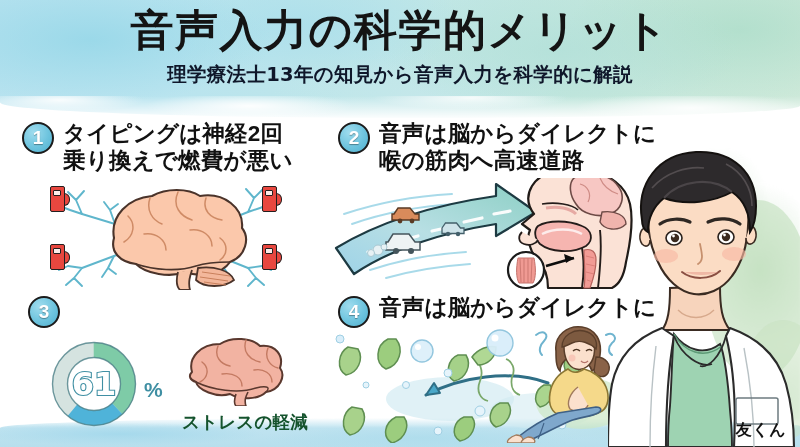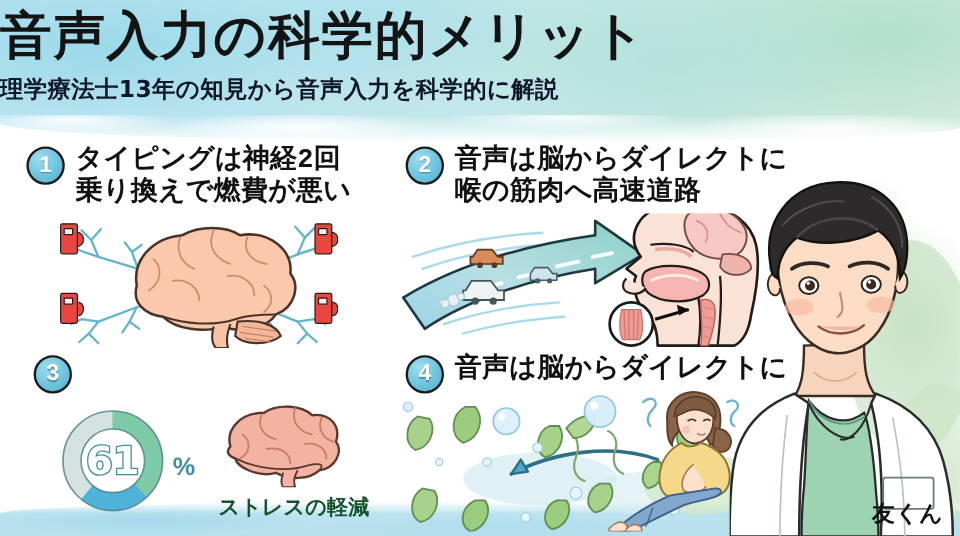--- a/index.html
+++ b/index.html
@@ -59,21 +59,21 @@
     right: 0; top: 150px; width: 200px; height: 270px;
     background:
       radial-gradient(ellipse 90px 120px at 160px 120px, rgba(176,214,176,.55), rgba(176,214,176,0) 72%),
       radial-gradient(ellipse 70px 90px at 120px 60px, rgba(190,222,190,.45), rgba(190,222,190,0) 72%),
       radial-gradient(ellipse 80px 80px at 180px 250px, rgba(186,218,186,.40), rgba(186,218,186,0) 72%);
     filter: blur(1px);
   }
 
   
   #title-block {
-    position: absolute; left: 0; top: 8px; width: 800px; 
+    position: absolute; left: 0; top: 8px; width: 800px; text-align: center;
     z-index: 6;
   }
   #main-title {
     font-size: 43px;
     font-weight: 900;
     letter-spacing: 1.5px;
     color: #141414;
     line-height: 1.05;
     font-family: "DejaVu Sans", "Liberation Sans", sans-serif;
   }
@@ -107,21 +107,21 @@
     box-sizing: border-box;
     text-shadow: 0 1px 1px rgba(0,0,0,.35);
     margin-top: 2px;
   }
   .quad-text {
     font-size: 22.5px;
     font-weight: 900;
     line-height: 1.22;
     color: #111111;
     letter-spacing: .2px;
-    font-family: Liberation Mono, monospace;
+    font-family: Liberation Sans, sans-serif;
     white-space: pre-line;
   }
   #head-1 { left: 22px; top: 120px; }
   #head-2 { left: 338px; top: 120px; }
   #head-3 { left: 28px; top: 294px; }
   #head-4 { left: 338px; top: 294px; }
 
   
   .illus { position: absolute; }
 
@@ -180,21 +180,21 @@
   }
 
   
   #illus-4 { left: 330px; top: 325px; width: 330px; height: 118px; }
 
   
   #doctor { position: absolute; left: 608px; top: 140px; width: 192px; height: 307px; z-index: 4; }
 
   #signature {
     position: absolute; right: 14px; bottom: 6px;
-    font-size: 19px; font-weight: 900; color: #121212;
+    font-size: 16px; font-weight: 900; color: #121212;
     font-family: Liberation Sans, sans-serif;
     z-index: 7;
     letter-spacing: .5px;
   }
 </style>
 </head>
 <body>
 
 <div id="canvas">
 

